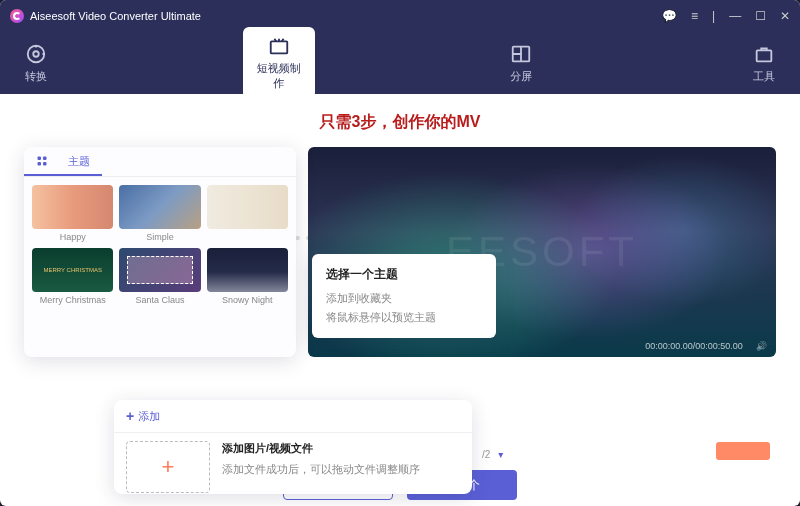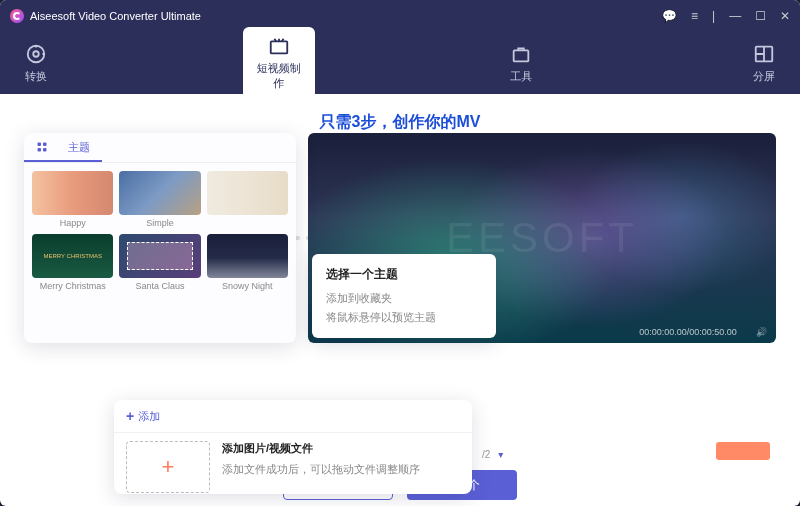--- a/index.html
+++ b/index.html
@@ -8,42 +8,42 @@
 .titlebar{height:24px;background:#2b2f5a;display:flex;align-items:center;padding:16px 10px;color:#fff;font-size:11px}
 .logo{width:14px;height:14px;border-radius:50%;background:linear-gradient(135deg,#ff5a8c,#9b4dff);margin-right:6px;position:relative}
 .logo:after{content:"";position:absolute;top:3px;left:3px;width:4px;height:4px;border:2px solid #fff;border-radius:50%;border-right-color:transparent}
 .titlebar-icons{margin-left:auto;display:flex;gap:14px;color:#ccc}
 .titlebar-icons span{cursor:pointer;font-size:12px}
 .navbar{height:62px;background:#2b2f5a;display:flex;justify-content:space-between;align-items:center;gap:40px}
 .nav-item{color:#c5c7dd;text-align:center;font-size:11px;cursor:pointer;padding:8px 14px;border-radius:6px;width:72px}
 .nav-item.active{background:#fff;color:#2b2f5a}
 .nav-icon{display:block;margin:0 auto 4px;width:22px;height:22px}
 .content{padding:18px 0 0;text-align:center;position:relative;height:calc(506px - 86px)}
-.headline{font-size:16px;font-weight:600;color:#1d4ed8;}
+.headline{font-size:16px;font-weight:600;color:#b91c1c;margin-bottom:14px}
 .workspace{display:flex;padding:0 24px;gap:12px;height:210px}
 .theme-panel{width:272px;background:#fdfdff;border-radius:8px;box-shadow:0 4px 20px rgba(40,40,80,.15);overflow:hidden;position:relative;z-index:2}
 .theme-tabs{display:flex;border-bottom:1px solid #eee;height:30px}
 .theme-tab{padding:0 12px;line-height:30px;font-size:11px;color:#5a5fd6;border-bottom:2px solid #5a5fd6;display:flex;align-items:center;gap:20px}
 .theme-grid{display:grid;grid-template-columns:repeat(3,1fr);gap:6px;padding:8px}
 .theme-item{text-align:center}
 .thumb{width:100%;height:44px;border-radius:4px;background:#ddd}
 .thumb.t1{background:linear-gradient(90deg,#f4c2a0,#e89b7d,#d4886f)}
 .thumb.t2{background:linear-gradient(135deg,#4a6fa5,#7d9bc4,#b8a082)}
 .thumb.t3{background:linear-gradient(90deg,#f0ebe0,#e8dcc8)}
 .thumb.t4{background:linear-gradient(180deg,#0a3d2e,#1a5a42);position:relative}
 .thumb.t4:after{content:"MERRY CHRISTMAS";color:#e6c068;font-size:6px;position:absolute;top:50%;left:50%;transform:translate(-50%,-50%);white-space:nowrap}
 .thumb.t5{background:linear-gradient(135deg,#2d4a6f,#5a3d7a);position:relative}
 .thumb.t5:after{content:"";position:absolute;top:8px;left:8px;right:8px;bottom:8px;border:1px dashed #fff;background:rgba(255,200,220,.3)}
 .thumb.t6{background:linear-gradient(180deg,#1a1f3a,#2d3555);position:relative}
 .thumb.t6:after{content:"";position:absolute;bottom:0;left:0;right:0;height:20px;background:linear-gradient(180deg,transparent,rgba(255,255,255,.4))}
 .theme-label{font-size:9px;color:#888;margin-top:3px}
 .preview{flex:1;background:linear-gradient(180deg,#1a1f3a 0%,#2d3555 40%,#0a3a4a 100%);border-radius:6px;position:relative;overflow:hidden}
 .aurora{position:absolute;inset:0;background:radial-gradient(ellipse 60% 80% at 30% 60%,rgba(64,255,180,.35),transparent 60%),radial-gradient(ellipse 50% 70% at 60% 50%,rgba(200,120,255,.3),transparent 60%),radial-gradient(ellipse 40% 60% at 80% 40%,rgba(100,200,255,.25),transparent 60%)}
 .wm{position:absolute;top:50%;left:50%;transform:translate(-50%,-50%);color:rgba(255,255,255,.08);font-size:42px;font-weight:400;letter-spacing:4px}
-.controls{position:absolute;bottom:6px;right:8px;color:rgba(255,255,255,.7);font-size:9px;display:flex;align-items:center;gap:20px}
+.controls{position:absolute;bottom:6px;right:8px;color:rgba(255,255,255,.7);font-size:9px;display:flex;align-items:center;gap:14px}
 .tip1{position:absolute;top:160px;left:312px;width:184px;background:#fff;border-radius:6px;box-shadow:0 4px 20px rgba(40,40,80,.2);padding:12px 14px;text-align:left;z-index:5}
 .tip1 h4{font-size:12px;color:#222;margin-bottom:6px}
 .tip1 p{font-size:11px;color:#888;line-height:1.7}
 .add-panel{position:absolute;top:306px;left:114px;width:358px;height:94px;background:#fff;border-radius:8px;box-shadow:0 4px 20px rgba(40,40,80,.15);z-index:3;text-align:left}
 .add-header{padding:8px 12px;font-size:11px;color:#5a5fd6;display:flex;align-items:center;gap:4px;border-bottom:1px solid #f0f0f4}
 .plus-ico{color:#5a5fd6;font-weight:600;font-size:14px}
 .add-body{display:flex;padding:8px 12px;gap:12px}
 .dropzone{width:84px;height:52px;border:1px dashed #bbb;border-radius:4px;display:flex;align-items:center;justify-content:center;color:#ff7b5a;font-size:22px;font-weight:300}
 .add-text h5{font-size:11px;color:#222;margin-bottom:6px;font-weight:600}
 .add-text p{font-size:11px;color:#888}
@@ -86,31 +86,31 @@
     </div>
     <div class="nav-item active">
       <svg class="nav-icon" viewBox="0 0 24 24" fill="none" stroke="currentColor" stroke-width="2">
           <rect x="3" y="7" width="18" height="13" rx="1"></rect>
           <path d="M7 4l2 3M17 4l-2 3M12 4v3"></path>
         </svg>
       <span>短视频制作</span>
     </div>
     <div class="nav-item">
       <svg class="nav-icon" viewBox="0 0 24 24" fill="none" stroke="currentColor" stroke-width="2">
+          <rect x="3" y="4" width="18" height="16" rx="1"></rect>
+          <path d="M12 4v16M3 12h9"></path>
+        </svg>
+      <span>分屏</span>
+    </div>
+    <div class="nav-item">
+      <svg class="nav-icon" viewBox="0 0 24 24" fill="none" stroke="currentColor" stroke-width="2">
           <rect x="4" y="8" width="16" height="12" rx="1"></rect>
           <path d="M9 8V6h6v2"></path>
         </svg>
       <span>工具</span>
-    </div>
-    <div class="nav-item">
-      <svg class="nav-icon" viewBox="0 0 24 24" fill="none" stroke="currentColor" stroke-width="2">
-          <rect x="3" y="4" width="18" height="16" rx="1"></rect>
-          <path d="M12 4v16M3 12h9"></path>
-        </svg>
-      <span>分屏</span>
     </div>
   </div>
 
   <div class="content">
     <div class="headline">只需3步，创作你的MV</div>
     <div class="strip"></div>
 
     <div class="workspace">
       <div class="theme-panel">
         <div class="theme-tabs">

